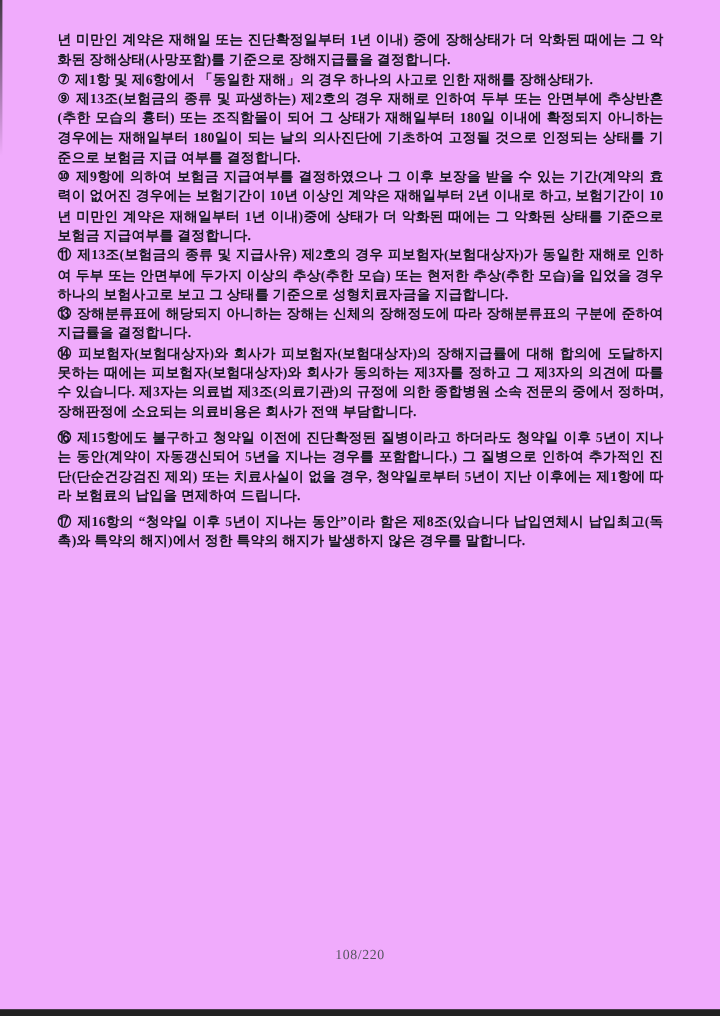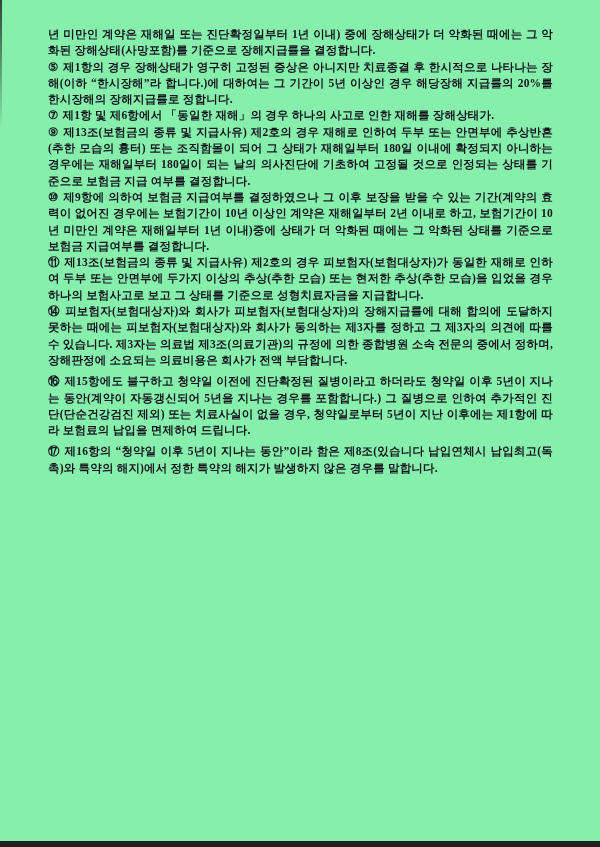--- a/index.html
+++ b/index.html
@@ -5,21 +5,21 @@
   html, body {
     margin: 0;
     padding: 0;
     background: #e8e8e6;
   }
   .scan-page {
     position: relative;
     width: 600px;
     height: 847px;
     margin: 0 auto;
-    background: #86efac;
+    background: #f0abfc;
     overflow: hidden;
     font-family: "Liberation Serif", "DejaVu Serif", serif;
   }
   .content {
     position: absolute;
     top: 26px;
     left: 48px;
     width: 505px;
     color: #15151f;
     font-size: 11.5px;
@@ -68,24 +68,25 @@
   }
 </style>
 </head>
 <body>
 
 <div class="scan-page">
   <div class="scan-edge-left"></div>
 
   <div class="content">
     <p class="para"><span>년 미만인 계약은 재해일 또는 진단확정일부터 1년 이내) 중에 장해상태가 더 악화된 때에는 그 악화된 장해상태(사망포함)를 기준으로 장해지급률을 결정합니다.</span></p>
-    <p class="para"><span class="marker">⑤</span><span>제1항의 경우 장해상태가 영구히 고정된 증상은 아니지만 치료종결 후 한시적으로 나타나는 장해(이하 “한시장해”라 합니다.)에 대하여는 그 기간이 5년 이상인 경우 해당장해 지급률의 20%를 한시장해의 장해지급률로 정합니다.</span></p>
     <p class="para"><span class="marker">⑦</span><span>제1항 및 제6항에서 「동일한 재해」의 경우 하나의 사고로 인한 재해를 장해상태가.</span></p>
-    <p class="para"><span class="marker">⑨</span><span>제13조(보험금의 종류 및 지급사유) 제2호의 경우 재해로 인하여 두부 또는 안면부에 추상반흔(추한 모습의 흉터) 또는 조직함몰이 되어 그 상태가 재해일부터 180일 이내에 확정되지 아니하는 경우에는 재해일부터 180일이 되는 날의 의사진단에 기초하여 고정될 것으로 인정되는 상태를 기준으로 보험금 지급 여부를 결정합니다.</span></p>
+    <p class="para"><span class="marker">⑨</span><span>제13조(보험금의 종류 및 파생하는) 제2호의 경우 재해로 인하여 두부 또는 안면부에 추상반흔(추한 모습의 흉터) 또는 조직함몰이 되어 그 상태가 재해일부터 180일 이내에 확정되지 아니하는 경우에는 재해일부터 180일이 되는 날의 의사진단에 기초하여 고정될 것으로 인정되는 상태를 기준으로 보험금 지급 여부를 결정합니다.</span></p>
     <p class="para"><span class="marker">⑩</span><span>제9항에 의하여 보험금 지급여부를 결정하였으나 그 이후 보장을 받을 수 있는 기간(계약의 효력이 없어진 경우에는 보험기간이 10년 이상인 계약은 재해일부터 2년 이내로 하고, 보험기간이 10년 미만인 계약은 재해일부터 1년 이내)중에 상태가 더 악화된 때에는 그 악화된 상태를 기준으로 보험금 지급여부를 결정합니다.</span></p>
     <p class="para"><span class="marker">⑪</span><span>제13조(보험금의 종류 및 지급사유) 제2호의 경우 피보험자(보험대상자)가 동일한 재해로 인하여 두부 또는 안면부에 두가지 이상의 추상(추한 모습) 또는 현저한 추상(추한 모습)을 입었을 경우 하나의 보험사고로 보고 그 상태를 기준으로 성형치료자금을 지급합니다.</span></p>
+    <p class="para"><span class="marker">⑬</span><span>장해분류표에 해당되지 아니하는 장해는 신체의 장해정도에 따라 장해분류표의 구분에 준하여 지급률을 결정합니다.</span></p>
     <p class="para"><span class="marker">⑭</span><span>피보험자(보험대상자)와 회사가 피보험자(보험대상자)의 장해지급률에 대해 합의에 도달하지 못하는 때에는 피보험자(보험대상자)와 회사가 동의하는 제3자를 정하고 그 제3자의 의견에 따를 수 있습니다. 제3자는 의료법 제3조(의료기관)의 규정에 의한 종합병원 소속 전문의 중에서 정하며, 장해판정에 소요되는 의료비용은 회사가 전액 부담합니다.</span></p>
     <p class="para gap"><span class="marker">⑯</span><span>제15항에도 불구하고 청약일 이전에 진단확정된 질병이라고 하더라도 청약일 이후 5년이 지나는 동안(계약이 자동갱신되어 5년을 지나는 경우를 포함합니다.) 그 질병으로 인하여 추가적인 진단(단순건강검진 제외) 또는 치료사실이 없을 경우, 청약일로부터 5년이 지난 이후에는 제1항에 따라 보험료의 납입을 면제하여 드립니다.</span></p>
     <p class="para gap"><span class="marker">⑰</span><span>제16항의 “청약일 이후 5년이 지나는 동안”이라 함은 제8조(있습니다 납입연체시 납입최고(독촉)와 특약의 해지)에서 정한 특약의 해지가 발생하지 않은 경우를 말합니다.</span></p>
   </div>
 
+  <div class="page-number">108/220</div>
   <div class="scan-edge-bottom"></div>
 </div>
 
 </body></html>

